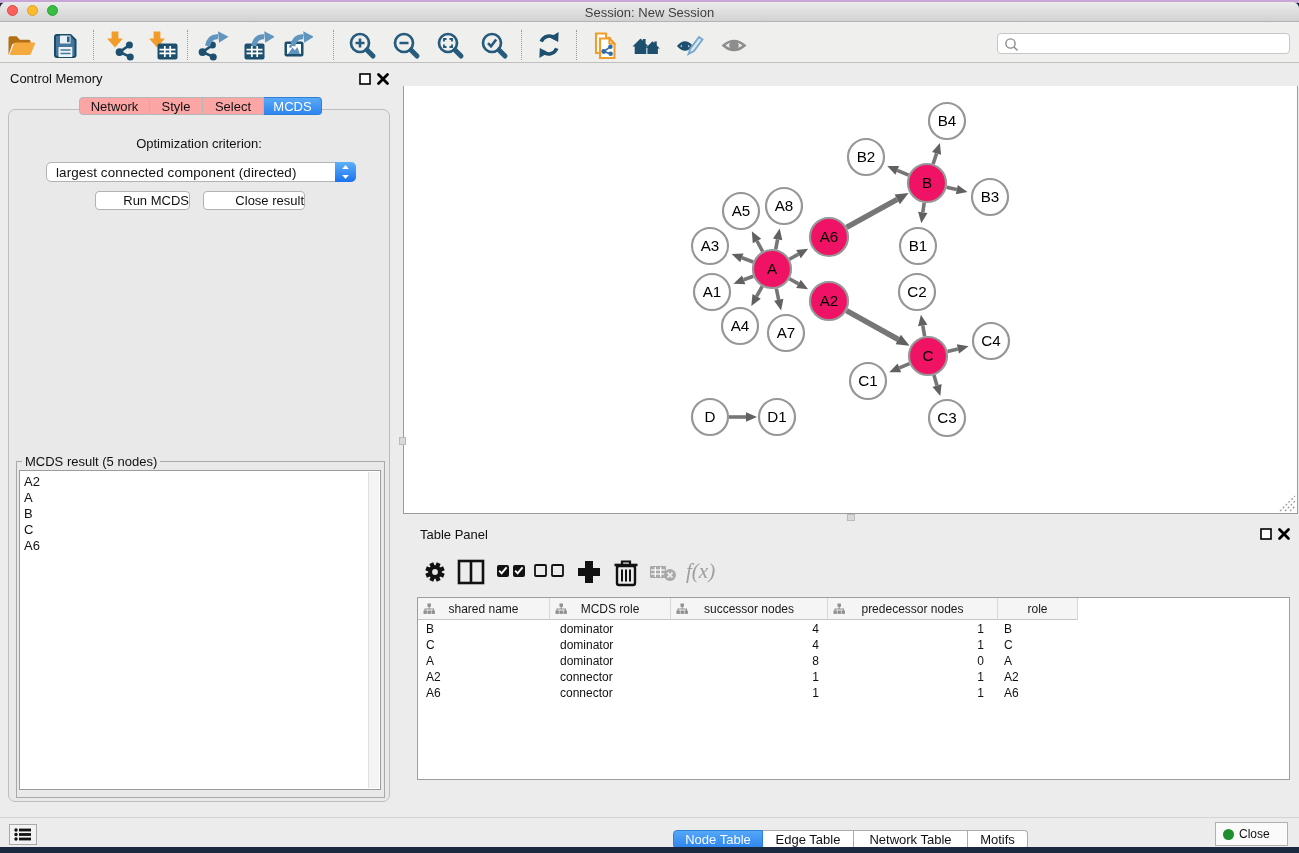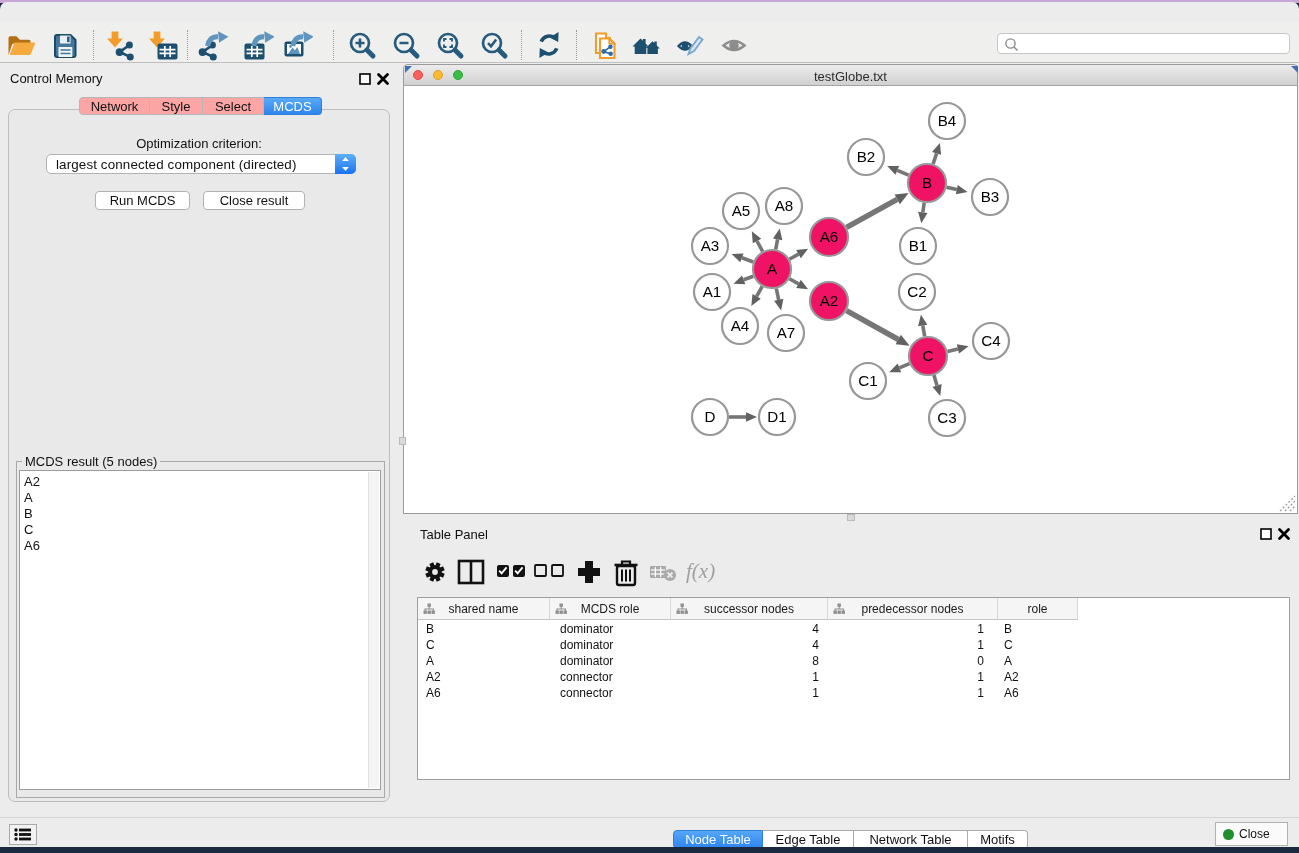--- a/index.html
+++ b/index.html
@@ -18,24 +18,24 @@
 
 .cp-title { position:absolute; left:10px; top:69px; font-size:13px; color:#111; }
 .panelbtns { position:absolute; }
 .tabs { position:absolute; left:79px; top:95px; height:18px; display:flex; font-size:13px; z-index:5; }
 .tab { background:#fca5a5; border:1px solid #b6b6b6; border-left:none; color:#111; display:flex; align-items:center; justify-content:center; height:18px; }
 .tab.first { border-left:1px solid #b6b6b6; border-radius:4px 0 0 4px; }
 .tab.last { border-radius:0 4px 4px 0; }
 .tab.sel { background:linear-gradient(#59aaf7,#2e85ee); border-color:#2e7fd8; color:#fff; }
 .cp-body { position:absolute; left:8px; top:107px; width:382px; height:693px; background:#e9e9e9; border:1px solid #bdbdbd; border-radius:7px; }
 .optlabel { position:absolute; left:0; top:26px; width:100%; text-align:center; font-size:13px; color:#111; }
-.select { position:absolute; left:37px; top:44px; width:310px; height:20px; background:#fff; border:1px solid #b2b2b2; border-radius:5px; font-size:13px; color:#111;padding-left:29px; }
+.select { position:absolute; left:37px; top:52px; width:310px; height:20px; background:#fff; border:1px solid #b2b2b2; border-radius:5px; font-size:13px; color:#111;padding-left:29px; }
 .select .txt { position:absolute; left:9px; top:2px; font-size:13.4px; letter-spacing:0.12px; }
 .select .cap { position:absolute; right:-1px; top:-1px; width:21px; height:20px; border-radius:0 5px 5px 0; background:linear-gradient(#5fb0f9,#1a72ee); }
-.btn { position:absolute; height:19px; background:#fff; border:1px solid #b2b2b2; border-radius:4px; font-size:13px; color:#111; text-align:center; line-height:17px; }
+.btn { position:absolute; height:19px; background:#fff; border:1px solid #b2b2b2; border-radius:4px; font-size:13px; color:#111; text-align:right; line-height:17px; }
 .group { position:absolute; left:7px; top:351px; width:369px; height:337px; border:1px solid #a9a9a9;padding-left:21px; }
 .group .gtitle { position:absolute; left:5px; top:-8px; background:#e9e9e9; padding:0 3px; font-size:13px; color:#111; }
 .list { position:absolute; left:2px; top:8px; width:362px; height:320px; padding-top:3px; background:#fff; border:1px solid #9c9c9c; font-size:13px; color:#111; }
 .list .item { padding-left:4px; height:16px; line-height:16px; }
 .list .sbar { position:absolute; right:1px; top:1px; width:11px; height:316px; background:#f4f4f4; border-left:1px solid #e0e0e0; }
 
 
 .net { position:absolute; left:403px; top:62px; width:895px; height:450px; }
 .net-title { position:absolute; left:0; top:0; width:895px; height:22px; background:linear-gradient(#ececec,#d0d0d0); border:1px solid #9b9b9b; border-bottom:1px solid #a5a5a5; border-radius:5px 5px 0 0; }
 .net-canvas { position:absolute; left:0; top:22px; width:895px; height:428px; background:#fff; border:1px solid #9b9b9b; border-top:none; }
@@ -57,20 +57,26 @@
 
 .statusline { position:absolute; left:0; top:815px; width:1299px; height:0; border-top:1px solid #d4d4d4; }
 .stbtn { position:absolute; left:9px; top:822px; width:28px; height:21px; background:#f2f2f2; border:1px solid #a9a9a9; }
 .membtn { position:absolute; left:1215px; top:820px; width:73px; height:24px; background:#fafafa; border:1px solid #b1b1b1; font-size:12px; color:#111; }
 .memdot { position:absolute; left:7px; top:6px; width:11px; height:11px; border-radius:50%; background:#1e8f2c; }
 </style>
 </head>
 <body>
 <div class="deskTop"></div>
 <div class="win">
+  <div class="titlebar">
+    <div class="tl" style="left:7px;  background:#fa615c; border:1px solid #df4744;"></div>
+    <div class="tl" style="left:27px; background:#fcbb2f; border:1px solid #dfa023;"></div>
+    <div class="tl" style="left:47px; background:#39bd45; border:1px solid #27a532;"></div>
+    <div class="title">Session: New Session</div>
+  </div>
   <div class="toolbar" id="toolbar">
 <svg class="ticon" style="left:5px;" width="32" height="34" viewBox="0 0 32 34">
         <path d="M3.5 26 L3.5 9 Q3.5 7.2 5.3 7.2 L11.5 7.2 L14.8 10.8 L23.8 10.8 Q25.5 10.8 25.5 12.5 L25.5 14.5 L9 14.5 Q7.5 14.5 7 15.8 Z" fill="#b26f13"></path>
         <path d="M4.5 26 L9.2 14.3 Q9.6 13.4 10.6 13.4 L29.2 13.4 Q30.6 13.4 30.1 14.7 L25.8 25 Q25.4 26 24.3 26 Z" fill="#f4aa3d"></path>
       </svg>
 <svg class="ticon" style="left:49px;" width="32" height="34" viewBox="0 0 32 34">
         <path d="M6 8 Q6 6 8 6 L21.5 6 L26.5 11 L26.5 26 Q26.5 28 24.5 28 L8 28 Q6 28 6 26 Z" fill="#45769c" stroke="#1a4a66" stroke-width="2"></path>
         <rect x="11" y="6.5" width="10.5" height="8" fill="#e8eff5"></rect>
         <rect x="18" y="7.5" width="2.6" height="5.6" fill="#2d5f80"></rect>
         <rect x="9.5" y="18" width="13.8" height="10" fill="#eef3f7"></rect>
@@ -220,31 +226,20 @@
         <div class="item">A</div>
         <div class="item">B</div>
         <div class="item">C</div>
         <div class="item">A6</div>
         <div class="sbar"></div>
       </div>
     </div>
   </div>
 
   <div class="net">
-    <div class="net-title">
-    <svg width="895" height="8" viewBox="0 0 895 8" style="position:absolute;left:0;top:0;">
-          <path d="M1 1 L8 1 L1 8 Z" fill="#3e6fb5"></path>
-          <path d="M894 1 L887 1 L894 8 Z" fill="#3e6fb5"></path>
-        </svg>
-
-      <div class="tl" style="left:9px;  top:5px; width:10px; height:10px; background:#fa615c; border:1px solid #df4744;"></div>
-      <div class="tl" style="left:29px; top:5px; width:10px; height:10px; background:#fcbb2f; border:1px solid #dfa023;"></div>
-      <div class="tl" style="left:49px; top:5px; width:10px; height:10px; background:#39bd45; border:1px solid #27a532;"></div>
-      <div class="title">testGlobe.txt</div>
-    </div>
     <div class="net-canvas" id="graph">
 <svg width="893" height="428" viewBox="0 0 893 428" style="position:absolute;left:0;top:0;">
 <line x1="358.6" y1="165.4" x2="353.0" y2="155.0" stroke="#767676" stroke-width="3.6"></line>
 <polygon points="347.8,145.3 357.2,152.7 348.8,157.2" fill="#616161"></polygon>
 <line x1="371.7" y1="163.4" x2="373.6" y2="153.4" stroke="#767676" stroke-width="3.6"></line>
 <polygon points="375.7,142.6 378.3,154.3 369.0,152.5" fill="#616161"></polygon>
 <line x1="349.2" y1="176.0" x2="337.9" y2="171.8" stroke="#767676" stroke-width="3.6"></line>
 <polygon points="327.6,168.0 339.5,167.4 336.2,176.3" fill="#616161"></polygon>
 <line x1="349.3" y1="190.2" x2="339.7" y2="193.8" stroke="#767676" stroke-width="3.6"></line>
 <polygon points="329.5,197.8 338.0,189.4 341.4,198.3" fill="#616161"></polygon>

